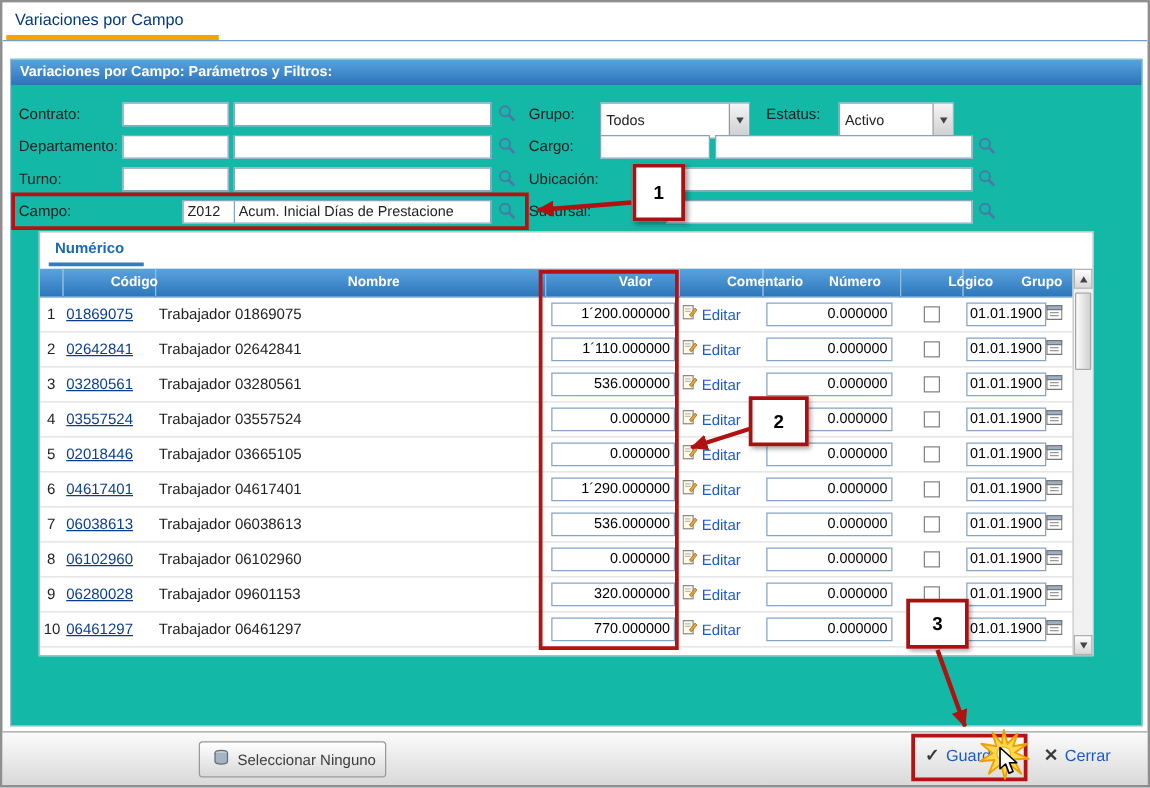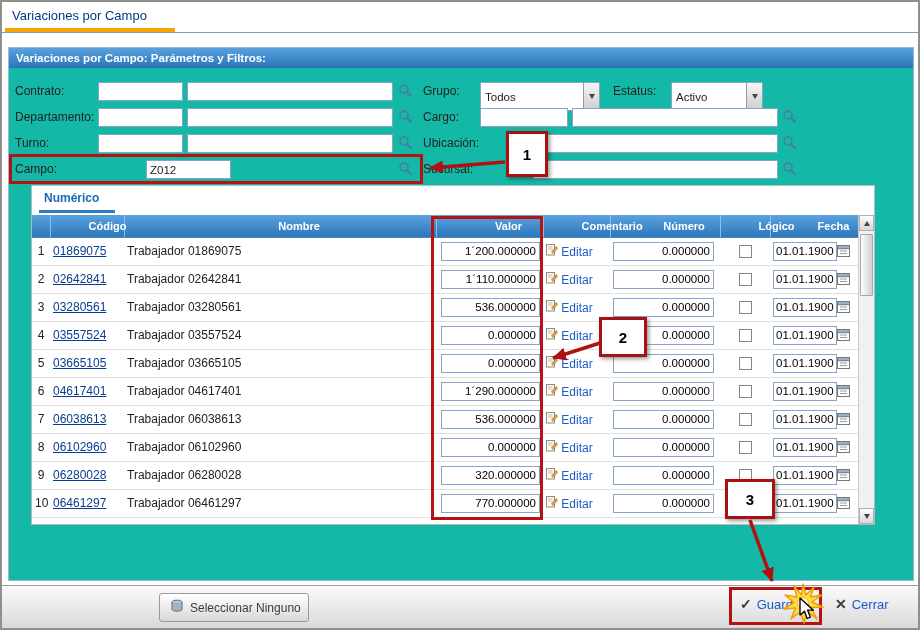--- a/index.html
+++ b/index.html
@@ -155,20 +155,21 @@
     <input class="tinput" style="left: 524px; top: 86px; width: 245px;">
     <span class="mag" style="left:773px;top:87px;">
       <svg width="15" height="16" viewBox="0 0 15 16">
           <circle cx="6" cy="6" r="4" fill="none" stroke="#4a79a8" stroke-width="1.5"></circle>
           <line x1="9" y1="9" x2="13.5" y2="13.5" stroke="#4a79a8" stroke-width="2.2"></line>
         </svg>
     </span>
 
     <div class="flabel" style="left:6px;top:112px;">Campo:</div>
     <input class="tinput" style="left: 89px; top: 112px; width: 85px; margin-left: 48px;" value="Z012">
+    <input class="tinput" style="left: 178px; top: 112px; width: 206px;" value="Acum. Inicial Días de Prestacione">
     <span class="mag" style="left:389px;top:113px;">
       <svg width="15" height="16" viewBox="0 0 15 16">
           <circle cx="6" cy="6" r="4" fill="none" stroke="#4a79a8" stroke-width="1.5"></circle>
           <line x1="9" y1="9" x2="13.5" y2="13.5" stroke="#4a79a8" stroke-width="2.2"></line>
         </svg>
     </span>
     <div class="flabel" style="left:414px;top:112px;">Sucursal:</div>
     <input class="tinput" style="left: 524px; top: 112px; width: 245px;">
     <span class="mag" style="left:773px;top:113px;">
       <svg width="15" height="16" viewBox="0 0 15 16">
@@ -194,21 +195,21 @@
         </colgroup>
         <thead>
           <tr>
             <th></th>
             <th>Código</th>
             <th>Nombre</th>
             <th>Valor</th>
             <th>Comentario</th>
             <th>Número</th>
             <th>Lógico</th>
-            <th>Fecha</th>
+            <th>Grupo</th>
           </tr>
         </thead>
         <tbody>
           <tr>
             <td class="c-num">1</td>
             <td><a class="cod-link">01869075</a></td>
             <td>Trabajador 01869075</td>
             <td>
                 <input class="val-input" value="1´200.000000" style="">
               </td>
@@ -288,21 +289,21 @@
             <td class="c-log"><span class="checkbox"></span></td>
             <td class="c-fec"><input class="fec-input" value="01.01.1900" style=""><span class="cal"><svg width="13" height="13" viewBox="0 0 13 13">
                     <rect x="0.5" y="1.5" width="12" height="11" fill="#fff" stroke="#777"></rect>
                     <rect x="0.5" y="1.5" width="12" height="3.2" fill="#9ab0c8" stroke="#777"></rect>
                     <line x1="3" y1="7" x2="10" y2="7" stroke="#999"></line>
                     <line x1="3" y1="9.5" x2="10" y2="9.5" stroke="#999"></line>
                   </svg></span></td>
           </tr>
           <tr>
             <td class="c-num">5</td>
-            <td><a class="cod-link">03665105</a></td>
+            <td><a class="cod-link">02018446</a></td>
             <td>Trabajador 03665105</td>
             <td>
                 <input class="val-input" value="0.000000" style="">
               </td>
             <td><span><svg width="12" height="13" viewBox="0 0 12 13">
                     <rect x="0.5" y="1.5" width="8" height="10.5" fill="#fffbe8" stroke="#8a8a8a"></rect>
                     <line x1="2" y1="4" x2="6.5" y2="4" stroke="#bbb"></line>
                     <line x1="2" y1="6" x2="6.5" y2="6" stroke="#bbb"></line>
                     <path d="M5.5 9 L10 3.5 L11.6 5 L7.1 10.5 Z" fill="#e8a33d" stroke="#946615" stroke-width="0.6"></path>
                   </svg></span> <a class="edit-link">Editar</a></td>
@@ -377,21 +378,21 @@
             <td class="c-fec"><input class="fec-input" value="01.01.1900" style=""><span class="cal"><svg width="13" height="13" viewBox="0 0 13 13">
                     <rect x="0.5" y="1.5" width="12" height="11" fill="#fff" stroke="#777"></rect>
                     <rect x="0.5" y="1.5" width="12" height="3.2" fill="#9ab0c8" stroke="#777"></rect>
                     <line x1="3" y1="7" x2="10" y2="7" stroke="#999"></line>
                     <line x1="3" y1="9.5" x2="10" y2="9.5" stroke="#999"></line>
                   </svg></span></td>
           </tr>
           <tr>
             <td class="c-num">9</td>
             <td><a class="cod-link">06280028</a></td>
-            <td>Trabajador 06280028</td>
+            <td>Trabajador 09601153</td>
             <td>
                 <input class="val-input" value="320.000000" style="">
               </td>
             <td><span><svg width="12" height="13" viewBox="0 0 12 13">
                     <rect x="0.5" y="1.5" width="8" height="10.5" fill="#fffbe8" stroke="#8a8a8a"></rect>
                     <line x1="2" y1="4" x2="6.5" y2="4" stroke="#bbb"></line>
                     <line x1="2" y1="6" x2="6.5" y2="6" stroke="#bbb"></line>
                     <path d="M5.5 9 L10 3.5 L11.6 5 L7.1 10.5 Z" fill="#e8a33d" stroke="#946615" stroke-width="0.6"></path>
                   </svg></span> <a class="edit-link">Editar</a></td>
             <td><input class="num-input" value="0.000000" style=""></td>

